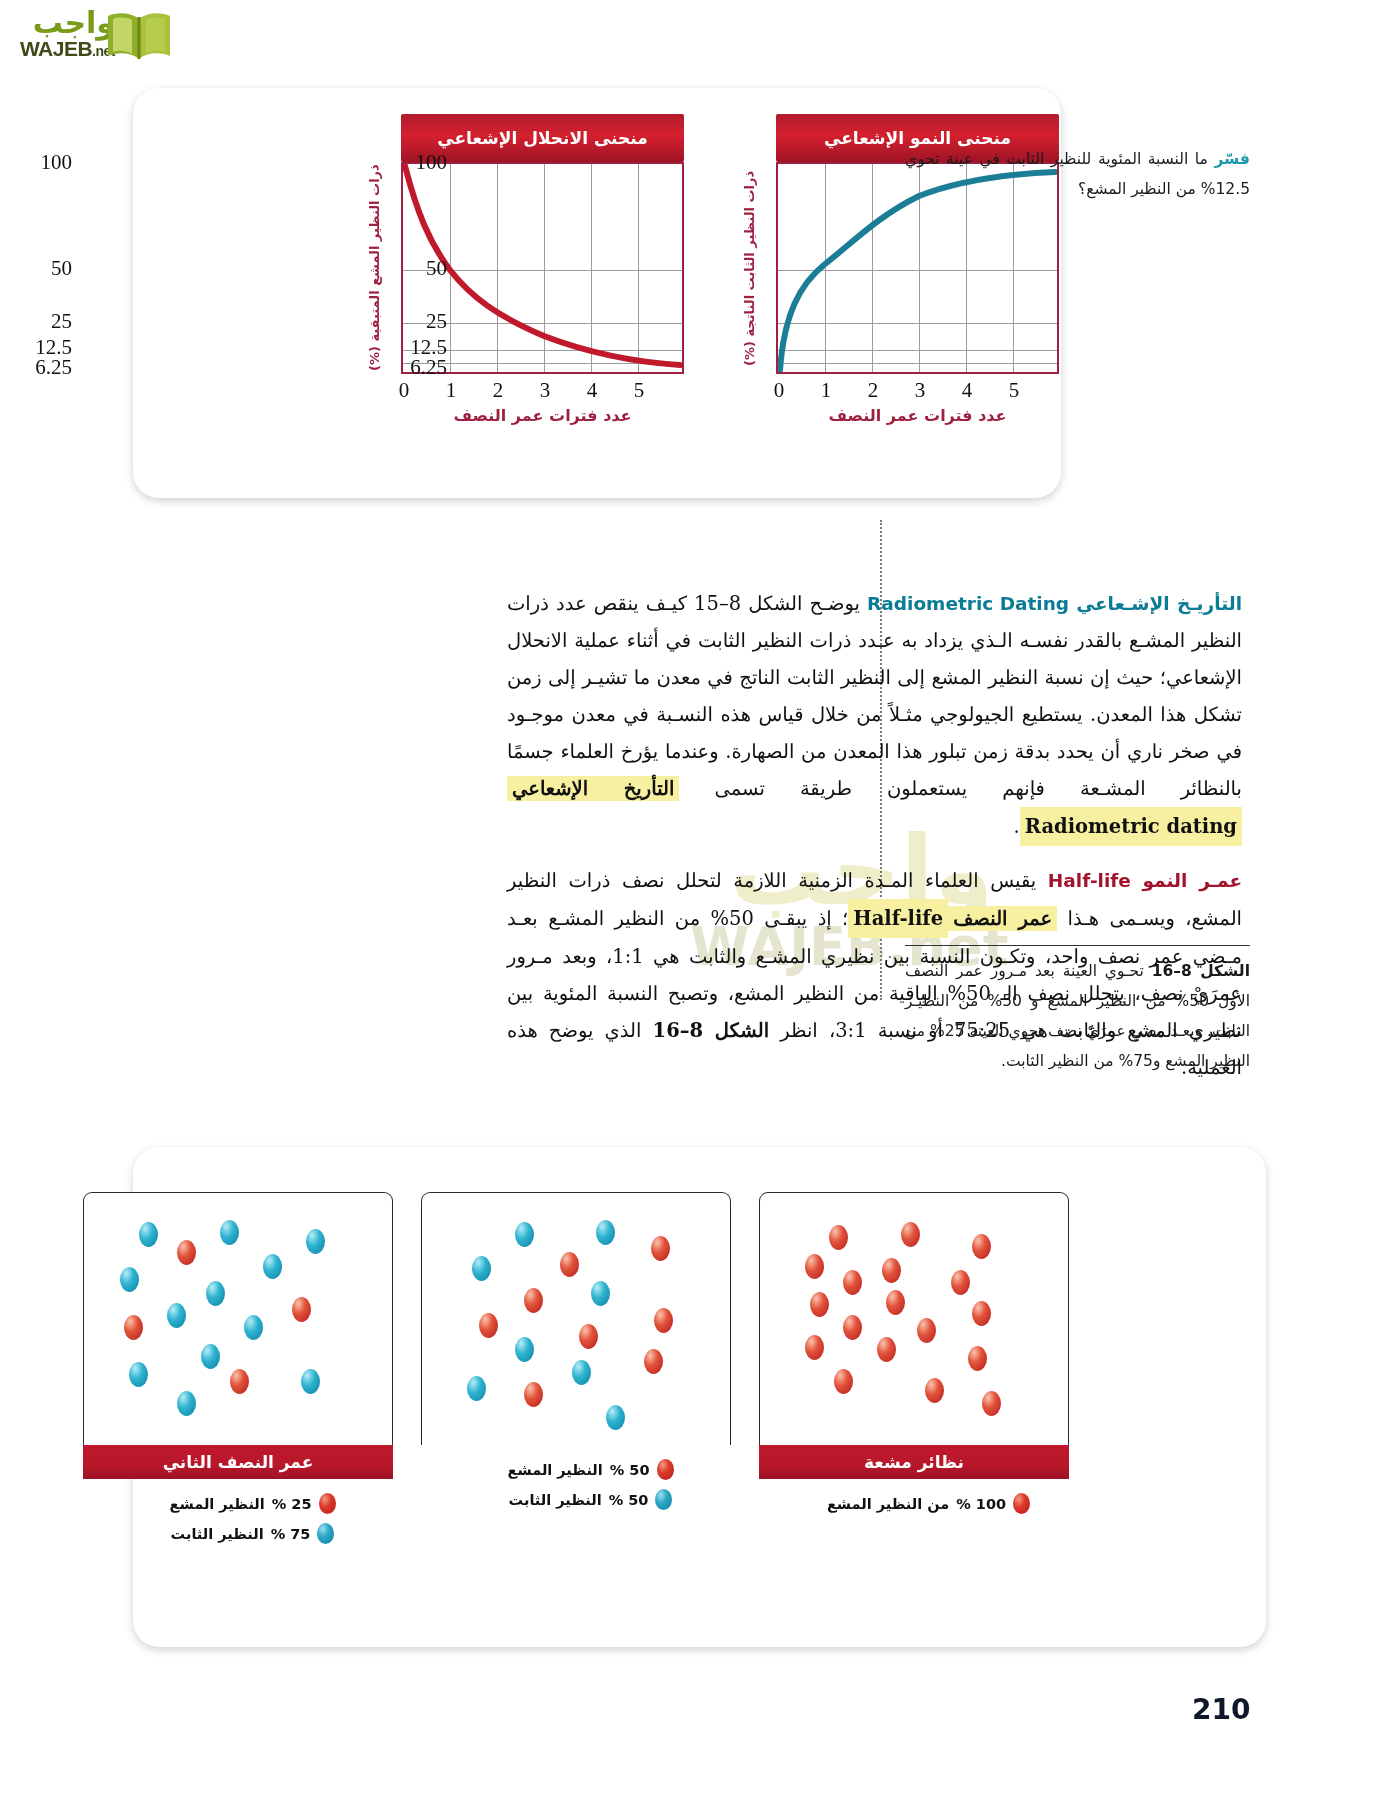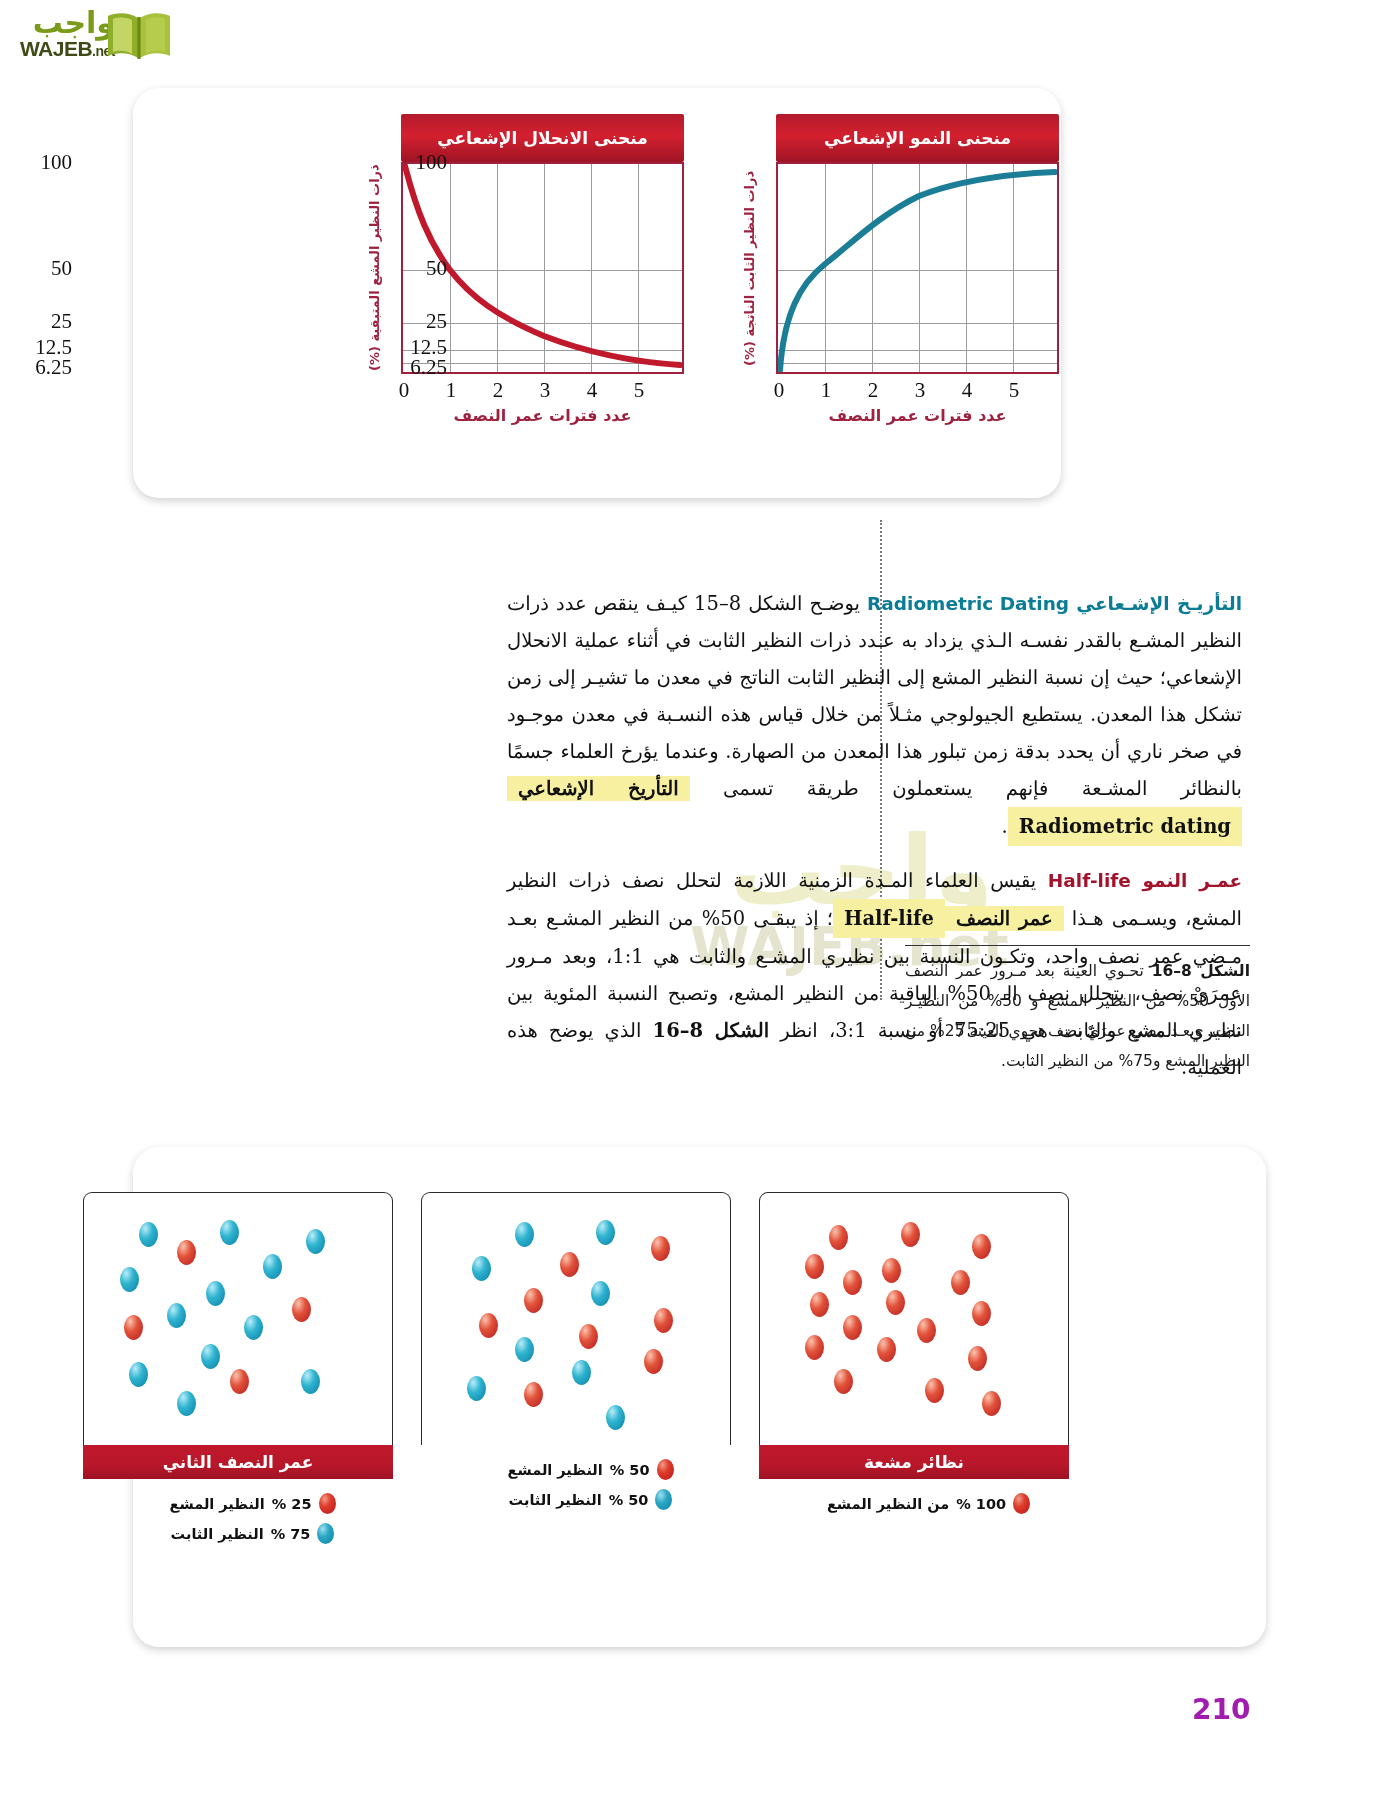--- a/index.html
+++ b/index.html
@@ -83,21 +83,21 @@
     direction:rtl;text-align:justify;color:#111;
     font-family:"DejaVu Serif","Liberation Serif",serif;
     font-size:19.5px;line-height:37px;z-index:3;
   }
   #body-col p{margin:0 0 16px 0;text-align:justify;}
   .term-blue{color:#0b7c95;font-weight:bold;
              font-family:"DejaVu Sans","Liberation Sans",sans-serif;font-size:18.5px;}
   .term-red{color:#a3132c;font-weight:bold;
             font-family:"DejaVu Sans","Liberation Sans",sans-serif;font-size:18.5px;}
   .bold{font-weight:bold;}
-  .hl{background:#f7f0a0;padding:1px 11px;font-weight:bold;}
+  .hl{background:#f7f0a0;padding:1px 5px;font-weight:bold;}
   .ltr{direction:ltr;unicode-bidi:embed;display:inline-block;}
 
   
   #cap-816{
     position:absolute;left:905px;top:945px;width:345px;z-index:3;
     direction:rtl;text-align:justify;color:#1a1a1a;
     font-family:"DejaVu Sans","Liberation Sans",sans-serif;
     font-size:15.5px;line-height:30px;
   }
   #cap-816 .rule{border-top:1.5px solid #333;margin-bottom:10px;}
@@ -120,21 +120,21 @@
               font-family:"DejaVu Sans","Liberation Sans",sans-serif;font-size:14.5px;font-weight:bold;color:#111;}
   .legend-row .txt{white-space:nowrap;}
   .dot{width:17px;height:21px;border-radius:50%;flex:0 0 auto;}
   .dot.red{background:radial-gradient(ellipse at 34% 28%,#f09a86 0%,#dd3b2a 38%,#b8171c 100%);}
   .dot.blue{background:radial-gradient(ellipse at 34% 28%,#9fe0ef 0%,#2ea8c6 38%,#0b7fa0 100%);}
   .atom{position:absolute;width:19px;height:25px;border-radius:50%;}
   .atom.red{background:radial-gradient(ellipse at 33% 26%,#fbc3ae 0%,#e2523a 40%,#b31b1d 100%);}
   .atom.blue{background:radial-gradient(ellipse at 33% 26%,#b9ecf8 0%,#2fb4d0 40%,#0a7ea2 100%);}
 
   
-  #pageno{position:absolute;left:1192px;top:1693px;color:#a21caf;font-weight:bold;
+  #pageno{position:absolute;left:1192px;top:1693px;color:#0f172a;font-weight:bold;
           font-size:28px;font-family:"DejaVu Sans","Liberation Sans",sans-serif;z-index:4;}
 </style>
 </head>
 <body>
 
 <div id="brand">
   <div class="wordmark">
     <div class="ar">واجب</div>
     <div class="en"><span>WAJEB</span><span class="net">.net</span></div>
   </div>
@@ -209,20 +209,24 @@
     <div class="xtick" style="left:88px">1</div>
     <div class="xtick" style="left:135px">2</div>
     <div class="xtick" style="left:182px">3</div>
     <div class="xtick" style="left:229px">4</div>
     <div class="xtick" style="left:276px">5</div>
     <div class="xlabel">عدد فترات عمر النصف</div>
   </div>
 </div>
 
 <div id="cap-815">
+  <div class="q">
+    <span class="verb">فسّر</span>
+    <span>ما النسبة المئوية للنظير الثابت في عينة تحوي 12.5% من النظير المشع؟</span>
+  </div>
 </div>
 
 <div id="divider"></div>
 
 <div id="body-col">
 
   <p>
     <span class="term-blue">التأريـخ الإشـعاعي</span>
     <span class="term-blue ltr">Radiometric Dating</span>
     <span>يوضـح الشكل 8–15 كيـف ينقص عدد ذرات النظير المشـع بالقدر نفسـه الـذي يزداد به عـدد ذرات النظير الثابت في أثناء عملية الانحلال الإشعاعي؛ حيث إن نسبة النظير المشع إلى النظير الثابت الناتج في معدن ما تشيـر إلى زمن تشكل هذا المعدن. يستطيع الجيولوجي مثـلاً من خلال قياس هذه النسـبة في معدن موجـود في صخر ناري أن يحدد بدقة زمن تبلور هذا المعدن من الصهارة. وعندما يؤرخ العلماء جسمًا بالنظائر المشـعة فإنهم يستعملون طريقة تسمى</span>

